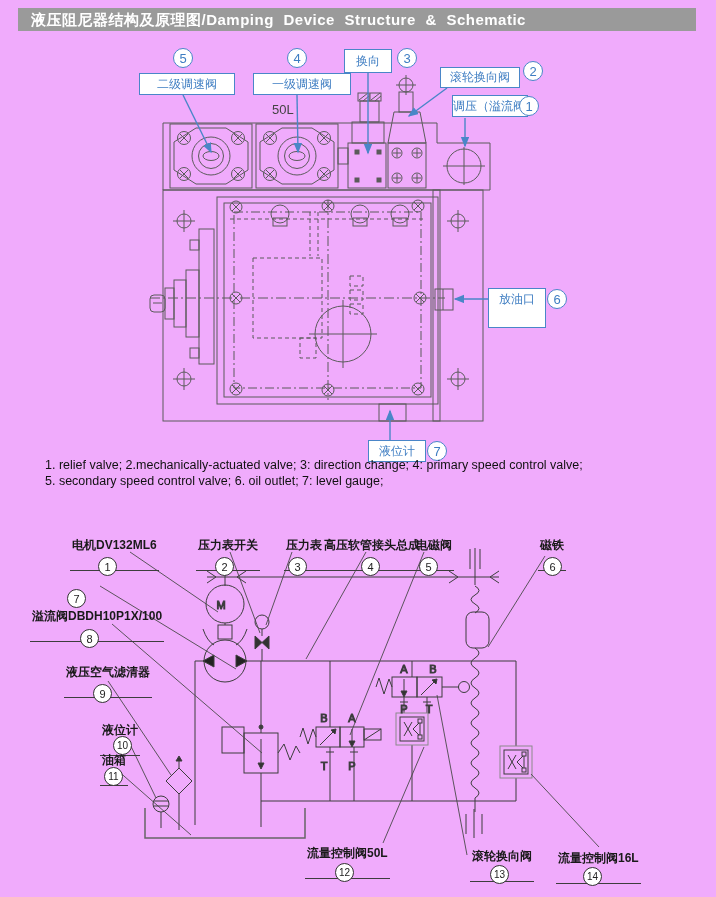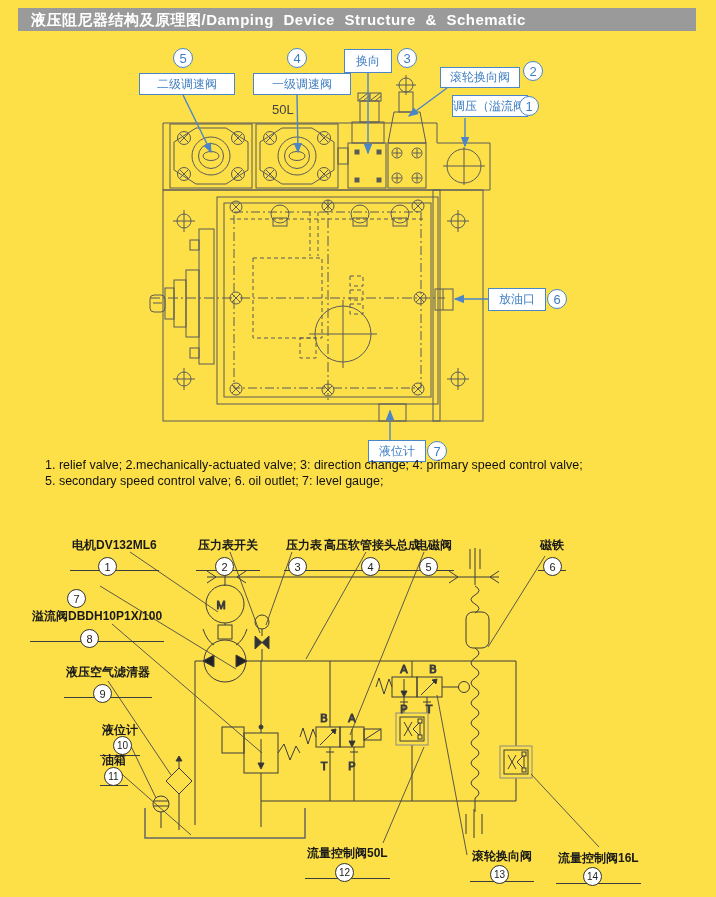--- a/index.html
+++ b/index.html
@@ -1,16 +1,16 @@
 <!DOCTYPE html>
 <html><head>
 <meta charset="utf-8">
 <style>
   html,body{margin:0;padding:0;background:#ffffff;}
-  .page{position:relative;width:716px;height:897px;background:#fde047;overflow:hidden;
+  .page{position:relative;width:716px;height:897px;background:#f0abfc;overflow:hidden;
         font-family:"Liberation Sans","DejaVu Sans",sans-serif;}
   .hdr{position:absolute;left:18px;top:8px;width:678px;height:23px;background:#9a9a9a;
        color:#fff;font-size:15px;font-weight:700;line-height:23px;padding-left:13px;
        box-sizing:border-box;word-spacing:5px;letter-spacing:.5px;white-space:nowrap;}
   svg{position:absolute;left:0;top:0;}
   .callout-box{position:absolute;border:1px solid #4a86c8;color:#3e7dc2;font-size:12px;
        text-align:center;background:#fff;white-space:nowrap;box-sizing:border-box;}
   .callout-num{position:absolute;width:20px;height:20px;border:1.5px solid #4a86c8;color:#3e7dc2;
        border-radius:50%;font-size:13px;text-align:center;line-height:20px;box-sizing:border-box;background:#fff;}
   .sch-label{position:absolute;font-size:12px;color:#1a1a1a;white-space:nowrap;
@@ -363,21 +363,21 @@
 
   <div class="callout-box" style="left:344px;top:49px;width:48px;height:24px;line-height:22px;">换向</div>
   <div class="callout-num" style="left:397px;top:48px;">3</div>
 
   <div class="callout-box" style="left:440px;top:67px;width:80px;height:21px;line-height:19px;">滚轮换向阀</div>
   <div class="callout-num" style="left:523px;top:61px;">2</div>
 
   <div class="callout-box" style="left:452px;top:95px;width:76px;height:22px;line-height:20px;font-size:12px;">调压（溢流阀）</div>
   <div class="callout-num" style="left:519px;top:96px;">1</div>
 
-  <div class="callout-box" style="left:488px;top:288px;width:58px;height:23px;line-height:20px;">放油口</div>
+  <div class="callout-box" style="left:488px;top:288px;width:58px;height:40px;line-height:20px;">放油口</div>
   <div class="callout-num" style="left:547px;top:289px;">6</div>
 
   <div class="callout-box" style="left:368px;top:440px;width:58px;height:22px;line-height:20px;">液位计</div>
   <div class="callout-num" style="left:427px;top:441px;">7</div>
 
   <div class="caption">
     <div>1. relief valve;  2.mechanically-actuated valve; 3: direction change; 4: primary speed control valve;</div>
     <div>5. secondary speed control valve; 6. oil outlet; 7: level gauge;</div>
   </div>
 

